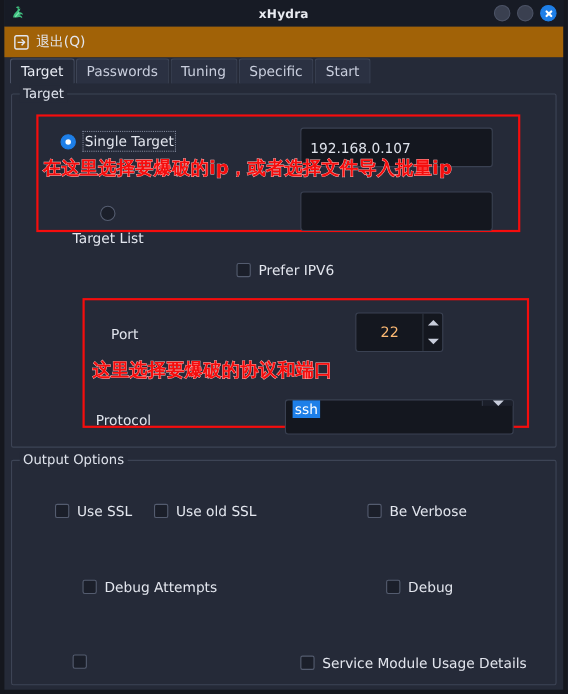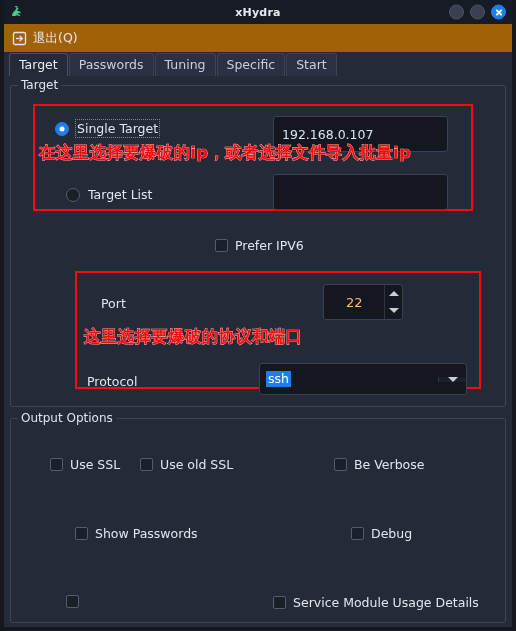--- a/index.html
+++ b/index.html
@@ -281,21 +281,21 @@
     border-top: 5px solid #c8cddb;
   }
 
   
   .combobox {
     position: absolute;
     background: #14171f;
     border: 1px solid #3a4152;
     border-radius: 3px;
     display: flex;
-    align-items: center;
+    align-items: flex-start;
   }
   .combo-value {
     flex: 1 1 auto;
     display: flex;
     align-items: center;
     padding-left: 6px;
     font-size: 12.5px;
   }
   .combo-value span {
     background: #1e7fe8;
@@ -380,21 +380,21 @@
 
       <div class="radio-row" style="left:44px; top:35px;">
         <div class="radio checked"></div>
         <div class="ctl-label focus-ring">Single Target</div>
       </div>
 
       <div class="textfield" style="left:262px; top:30px; width:175px; height:36px;">
         <span>192.168.0.107</span>
       </div>
 
-      <div class="radio-row" style="left:55px; top:101px;">
+      <div class="radio-row" style="left:55px; top:101px;flex-direction:column;">
         <div class="radio"></div>
         <div class="ctl-label">Target List</div>
       </div>
 
       <div class="textfield" style="left:262px; top:88px; width:175px; height:36px;">
         <span></span>
       </div>
 
       <div class="redtext" style="left:28px; top:56px;">在这里选择要爆破的ip，或者选择文件导入批量ip</div>
 
@@ -444,21 +444,21 @@
         <div class="ctl-label">Use old SSL</div>
       </div>
 
       <div class="checkbox-item" style="left:323px; top:38px;">
         <div class="checkbox"></div>
         <div class="ctl-label">Be Verbose</div>
       </div>
 
       <div class="checkbox-item" style="left:64px; top:107px;">
         <div class="checkbox"></div>
-        <div class="ctl-label">Show Passwords</div>
+        <div class="ctl-label">Debug Attempts</div>
       </div>
 
       <div class="checkbox-item" style="left:340px; top:107px;">
         <div class="checkbox"></div>
         <div class="ctl-label">Debug</div>
       </div>
 
       <div class="checkbox-item" style="left:55px; top:176px;">
         <div class="checkbox"></div>
       </div>

